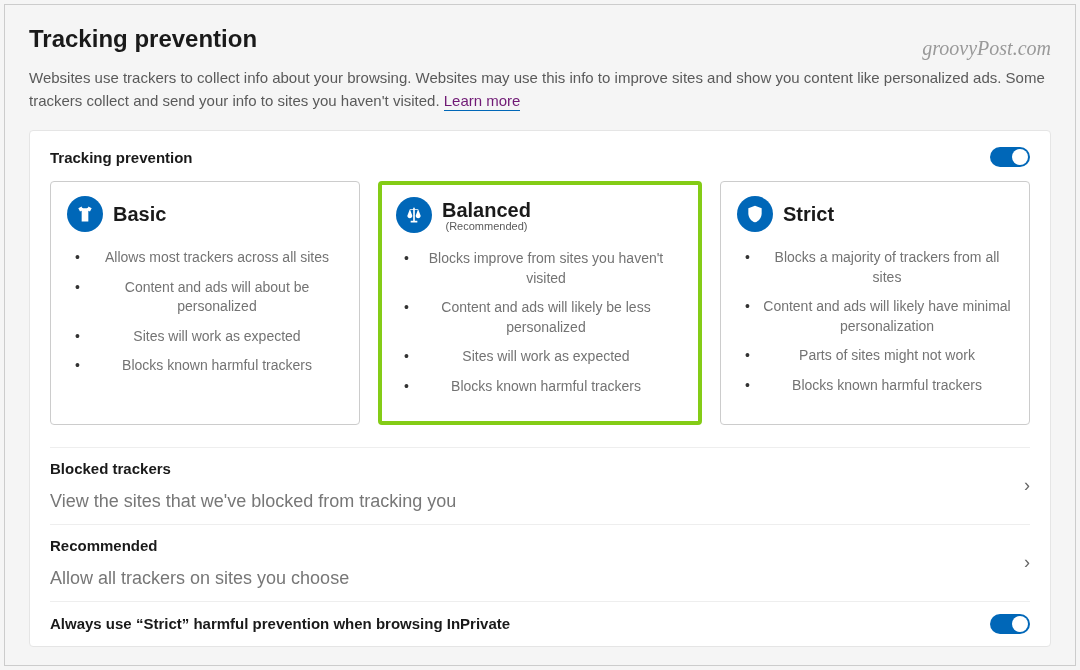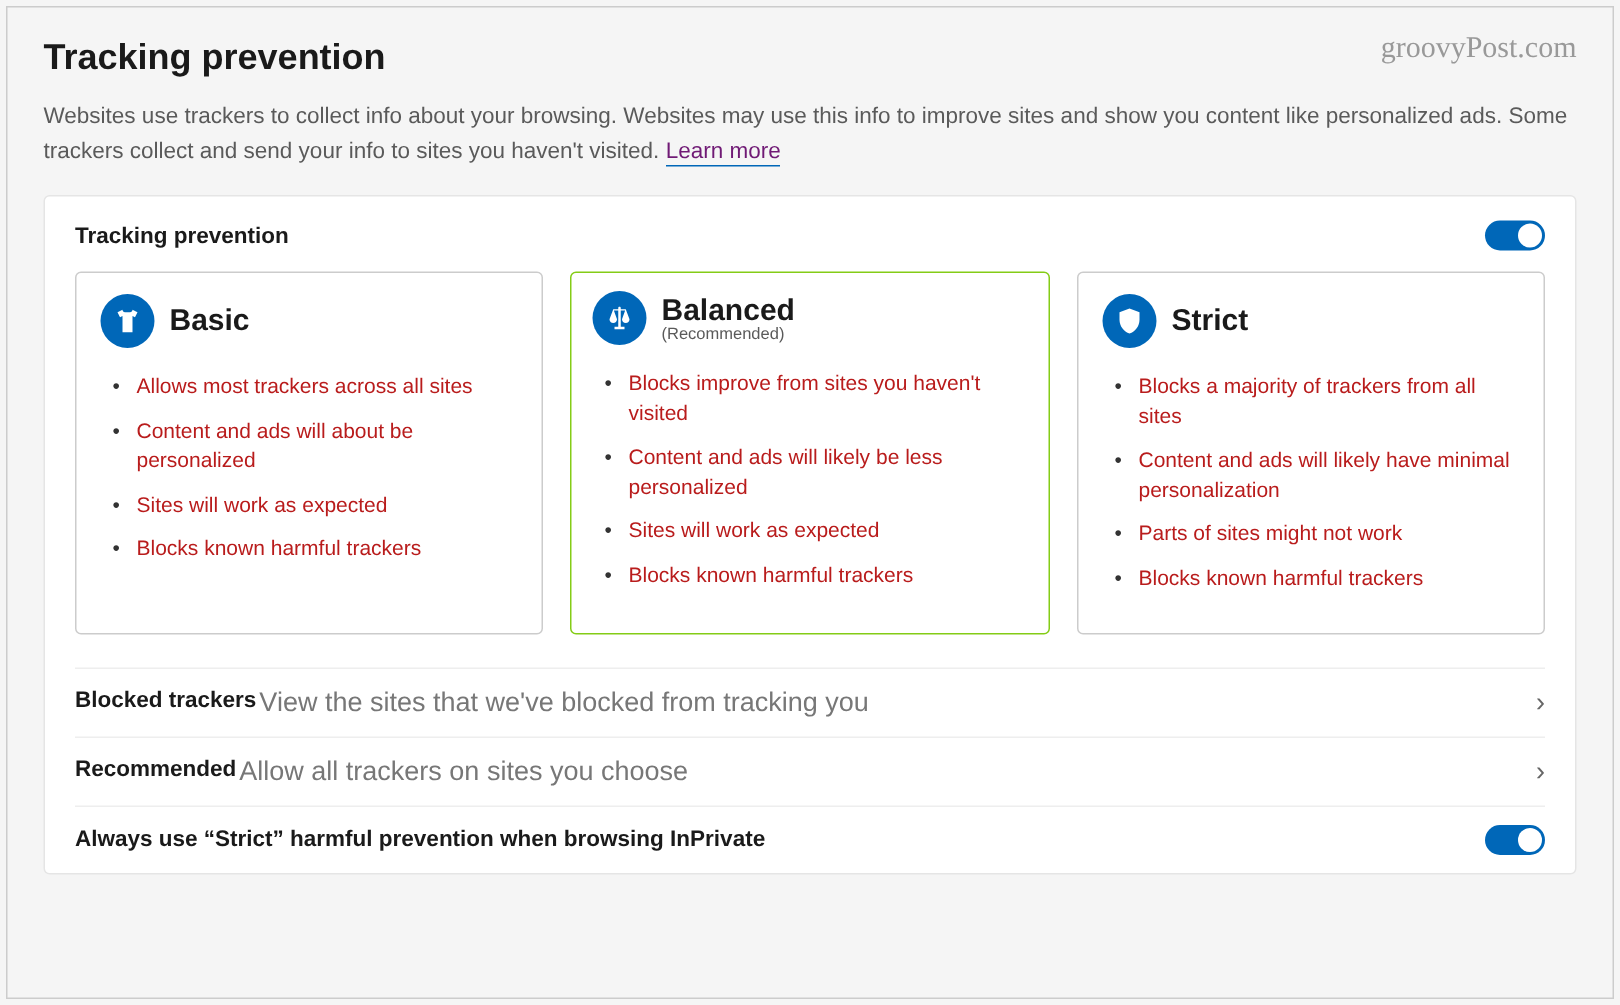--- a/index.html
+++ b/index.html
@@ -12,25 +12,26 @@
     .window {
       background: #f5f5f5;
       border: 1px solid #ccc;
       width: 1072px;
       height: 662px;
       padding: 20px 24px;
       position: relative;
     }
     .watermark {
       position: absolute;
-      top: 16px;
+      top: 32px;
       right: 24px;
       font-family: Georgia, serif;
       font-size: 20px;
       color: #999;
+      font-style: italic;
     }
     .page-title {
       font-size: 24px;
       font-weight: 600;
       margin-bottom: 14px;
     }
     .page-desc {
       font-size: 15px;
       color: #5a5a5a;
       line-height: 1.5;
@@ -78,23 +79,24 @@
       display: flex;
       gap: 18px;
       margin-bottom: 22px;
     }
     .card {
       flex: 1;
       border: 1px solid #ccc;
       border-radius: 4px;
       padding: 14px 16px 16px 16px;
       cursor: pointer;
+      text-align: center;
     }
     .card.selected {
-      border: 1px solid #84cc16;
+      border: 4px solid #84cc16;
       padding: 12px 26px 14px 14px;
     }
     .card-header {
       display: flex;
       align-items: center;
       gap: 10px;
       margin-bottom: 16px;
     }
     .card-icon {
       width: 36px;
@@ -106,41 +108,41 @@
       justify-content: center;
       flex-shrink: 0;
     }
     .card-icon svg { width: 20px; height: 20px; fill: #fff; }
     .card-title-wrap { display: flex; flex-direction: column; }
     .card-title { font-size: 20px; font-weight: 600; }
     .card-subtitle { font-size: 11px; color: #5a5a5a; margin-top: -2px; }
     .card ul { list-style: none; padding-left: 8px; }
     .card ul li {
       font-size: 14px;
-      color: #b91c1c;
+      color: #737373;
       position: relative;
       padding-left: 16px;
       margin-bottom: 10px;
       line-height: 1.4;
     }
     .card ul li::before {
       content: "•";
       position: absolute;
       left: 0;
       color: #333;
     }
     .row {
       border-top: 1px solid #eee;
       padding: 12px 0;
       display: flex;
       justify-content: space-between;
       align-items: center;
       cursor: pointer;
     }
-    .row-left { display: flex; flex-direction: row; gap: 2px; }
+    .row-left { display: flex; flex-direction: column; gap: 14px; }
     .row-title { font-size: 15px; font-weight: 600; }
     .row-desc { font-size: 18px; color: #777; }
     .chevron { font-size: 18px; color: #666; }
     .row.last { border-top: 1px solid #eee; padding-bottom: 4px; }
   </style>
 </head>
 <body>
 
 <div class="window">
 

